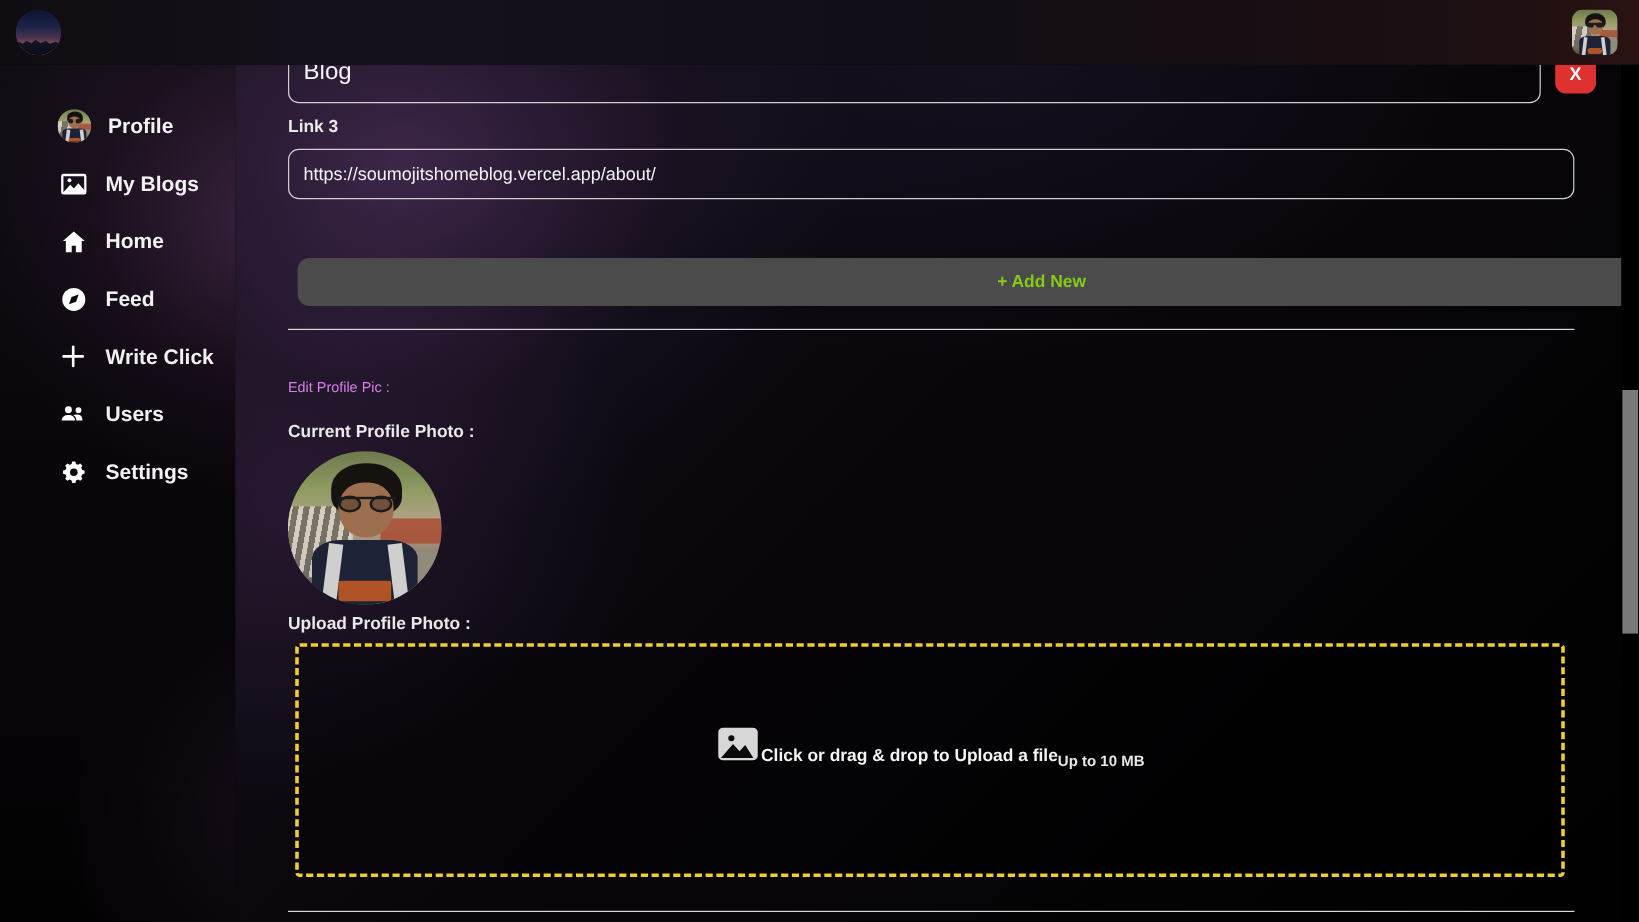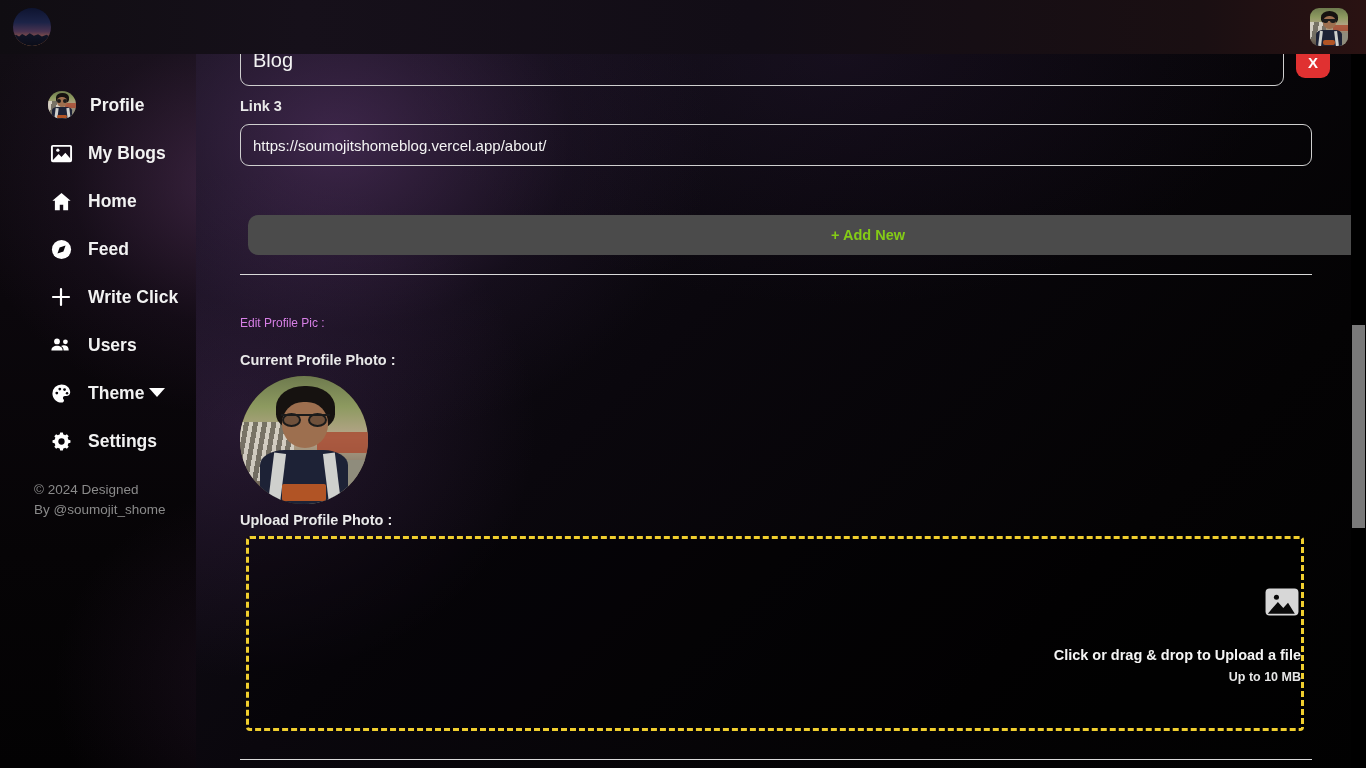--- a/index.html
+++ b/index.html
@@ -257,22 +257,22 @@
   .dropzone {
     position: absolute;
     left: 50px;
     top: 482px;
     width: 1058px;
     height: 195px;
     border: 3px dashed #f0ce2e;
     border-radius: 4px;
     background: rgba(0,0,0,.35);
     display: flex;
-    flex-direction: column;
-    align-items: flex-end;
+    flex-direction: row;
+    align-items: center;
     justify-content: center;
     cursor: pointer;
   }
   .dz-icon { color: #d7d7d7; margin-bottom: 22px; }
   .dz-main {
     font-size: 14.5px;
     font-weight: bold;
     color: #f4f4f4;
     margin-bottom: 7px;
   }
@@ -416,52 +416,31 @@
           <svg width="24" height="24" viewBox="0 0 24 24" fill="#fff">
             <circle cx="8" cy="8.4" r="2.9"></circle>
             <circle cx="16.4" cy="8.8" r="2.4"></circle>
             <path d="M2.4 17.4c0-3 2.5-4.6 5.6-4.6s5.6 1.6 5.6 4.6z"></path>
             <path d="M14.6 17.4c0-2.4-1.1-3.7-2.6-4.4a7 7 0 0 1 4.4-.5c2.2.4 3.3 2 3.3 4.9z"></path>
           </svg>
         </span>
         <span class="nav-label">Users</span>
       </div>
 
-      <div class="nav-item">
-        <span class="nav-ico">
-          <svg width="23" height="23" viewBox="0 0 24 24" fill="#fff">
-            <path d="M12 2.5A9.5 9.5 0 0 0 2.5 12c0 5.2 4.3 9.5 9.5 9.5 1.6 0 2.6-1 2.6-2.2 0-.6-.2-1-.6-1.4-.3-.4-.5-.8-.5-1.3 0-1.1.9-2 2-2h1.6c2.2 0 4-1.8 4-4C21.1 6 17 2.5 12 2.5z"></path>
-            <circle cx="7.1" cy="11.6" r="1.45" fill="#0a070c"></circle>
-            <circle cx="10.2" cy="7.4" r="1.45" fill="#0a070c"></circle>
-            <circle cx="15.2" cy="7.9" r="1.45" fill="#0a070c"></circle>
-            <circle cx="17.8" cy="11.8" r="1.3" fill="#0a070c"></circle>
-          </svg>
-        </span>
-        <span class="nav-label">Theme</span>
-        <span class="nav-caret">
-          <svg width="18" height="12" viewBox="0 0 18 12" fill="#fff">
-              <path d="M1 2h16L9 11z"></path>
-            </svg>
-        </span>
-      </div>
 
       <div class="nav-item">
         <span class="nav-ico">
           <svg width="23" height="23" viewBox="0 0 24 24" fill="#fff">
             <path d="M12 8.2a3.8 3.8 0 1 0 0 7.6 3.8 3.8 0 0 0 0-7.6zm9.3 5.2.1-1.4-.1-1.4-2.1-.5a7.4 7.4 0 0 0-.8-1.9l1.1-1.8-1.9-1.9-1.8 1.1a7.4 7.4 0 0 0-1.9-.8L13.4 2.7 12 2.6l-1.4.1-.5 2.1a7.4 7.4 0 0 0-1.9.8L6.4 4.5 4.5 6.4l1.1 1.8a7.4 7.4 0 0 0-.8 1.9l-2.1.5-.1 1.4.1 1.4 2.1.5c.2.7.5 1.3.8 1.9l-1.1 1.8 1.9 1.9 1.8-1.1c.6.3 1.2.6 1.9.8l.5 2.1 1.4.1 1.4-.1.5-2.1c.7-.2 1.3-.5 1.9-.8l1.8 1.1 1.9-1.9-1.1-1.8c.3-.6.6-1.2.8-1.9z"></path>
             <circle cx="12" cy="12" r="3.3" fill="#0a070c"></circle>
           </svg>
         </span>
         <span class="nav-label">Settings</span>
       </div>
 
-      <div class="copyright">
-        <div>© 2024 Designed</div>
-        <div>By @soumojit_shome</div>
-      </div>
     </div>
   </div>
 
   <div class="main">
 
     <div class="clipped-row">
       <input class="clipped-input" value="Blog" style="">
       <button class="remove-btn">X</button>
     </div>
 

